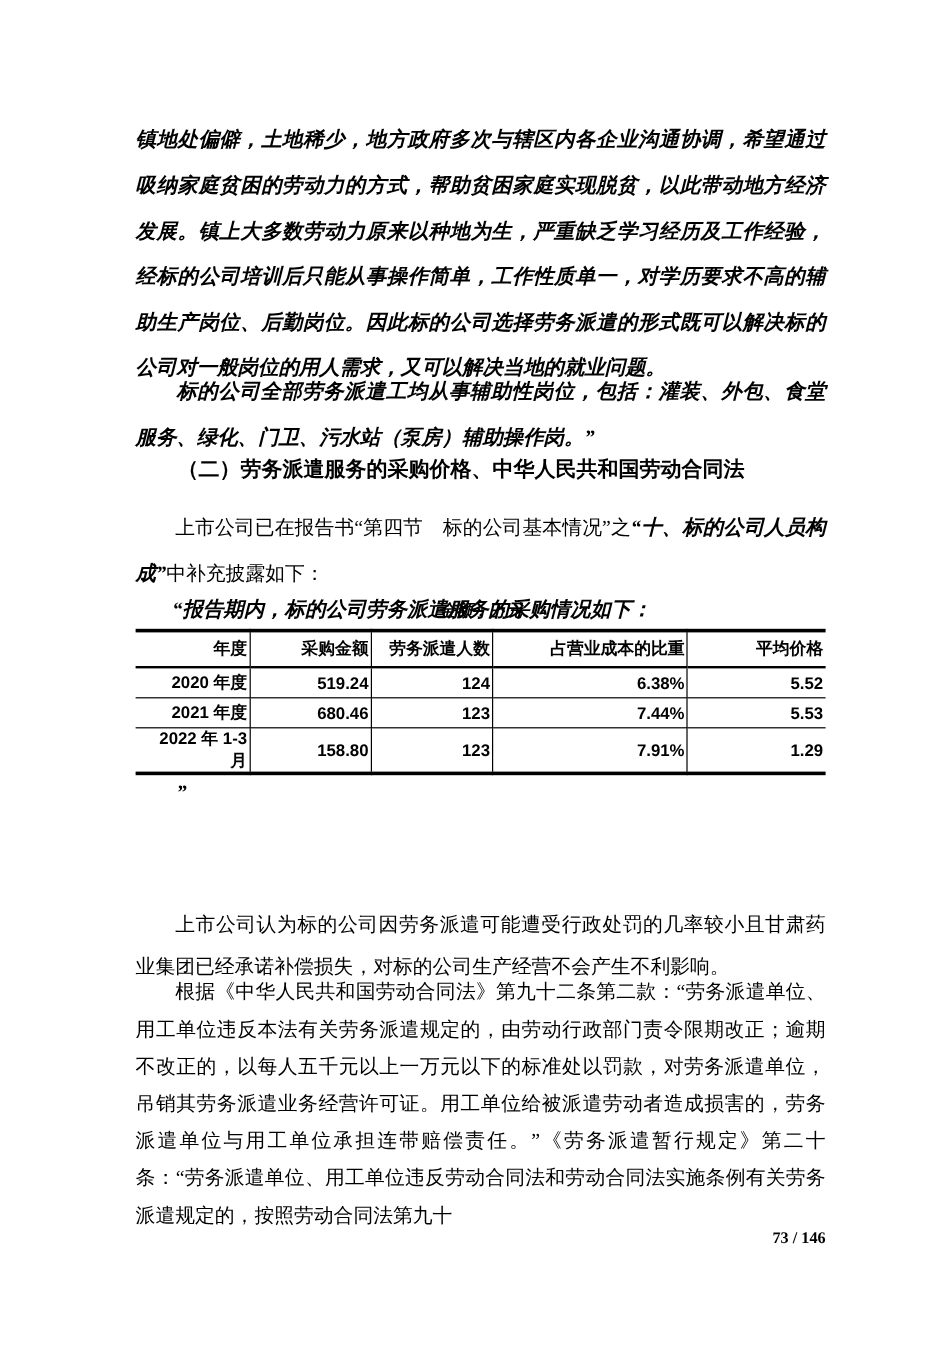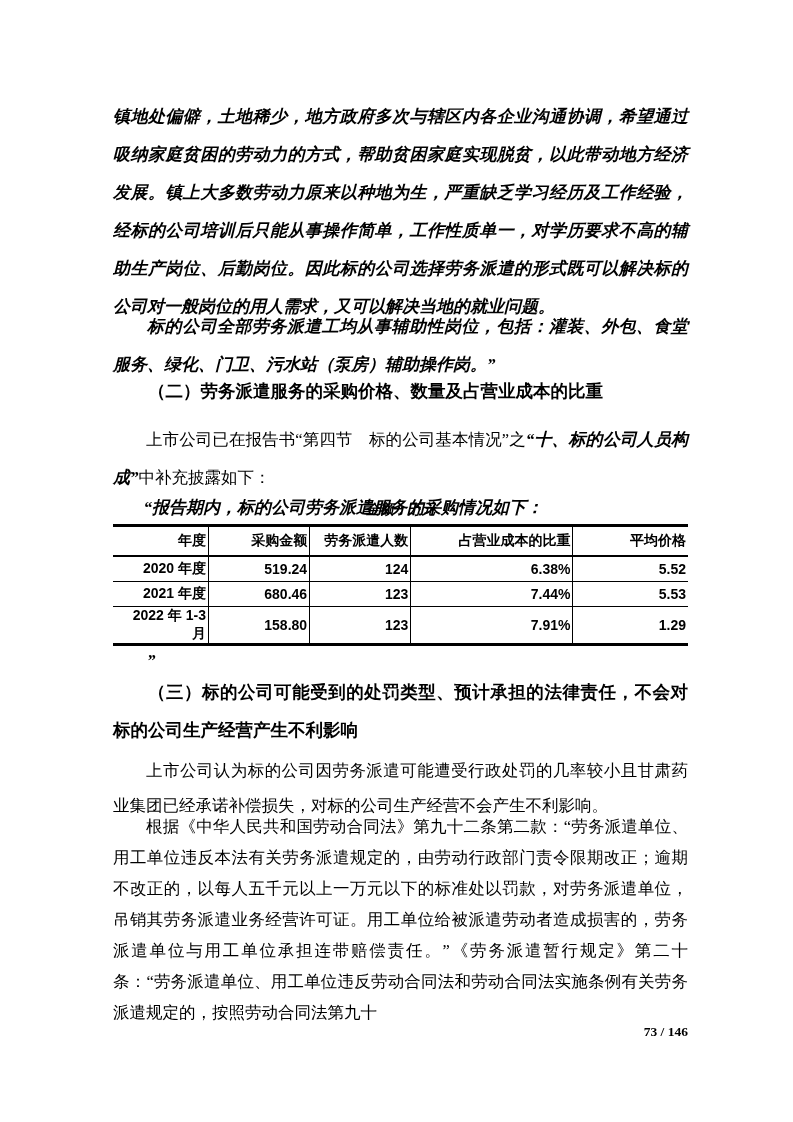--- a/index.html
+++ b/index.html
@@ -93,21 +93,21 @@
 </style>
 </head>
 <body>
 
 <div class="page">
 
   <p class="blk kai" style="top: 81px;">镇地处偏僻，土地稀少，地方政府多次与辖区内各企业沟通协调，希望通过吸纳家庭贫困的劳动力的方式，帮助贫困家庭实现脱贫，以此带动地方经济发展。镇上大多数劳动力原来以种地为生，严重缺乏学习经历及工作经验，经标的公司培训后只能从事操作简单，工作性质单一，对学历要求不高的辅助生产岗位、后勤岗位。因此标的公司选择劳务派遣的形式既可以解决标的公司对一般岗位的用人需求，又可以解决当地的就业问题。</p>
 
   <p class="blk kai indent2" style="top: 291px;">标的公司全部劳务派遣工均从事辅助性岗位，包括：灌装、外包、食堂服务、绿化、门卫、污水站（泵房）辅助操作岗。”</p>
 
-  <h3 class="blk hei indent2" style="top: 372px; margin: 0;">（二）劳务派遣服务的采购价格、数量及占营业成本的比重</h3>
+  <h3 class="blk hei indent2" style="top: 372px; margin: 0;">（二）劳务派遣服务的采购价格、中华人民共和国劳动合同法</h3>
 
   <p class="blk kai indent18" style="top: 472px;">“报告期内，标的公司劳务派遣服务的采购情况如下：</p>
 
   <p class="blk song indent2" style="top: 404px; line-height: 38px;"><span>上市公司已在报告书“第四节　标的公司基本情况”之</span><span class="kai" style="font-size: 17px;">“十、标的公司人员构成”</span><span>中补充披露如下：</span></p>
 
   <div class="blk kai unit-note" style="top: 498px;">金额：万元</div>
 
   <div class="blk" style="top: 524px;">
     <table class="data">
       <colgroup>
@@ -145,21 +145,20 @@
         <td>123</td>
         <td>7.91%</td>
         <td>1.29</td>
       </tr>
     </tbody>
       </table>
   </div>
 
   <p class="blk quote-close indent2" style="top: 630px;">”</p>
 
-  <h3 class="blk hei indent2" style="top: 673px; margin: 0;">（三）标的公司可能受到的处罚类型、预计承担的法律责任，不会对标的公司生产经营产生不利影响</h3>
 
   <p class="blk song indent2" style="top: 736px; line-height: 35px;">上市公司认为标的公司因劳务派遣可能遭受行政处罚的几率较小且甘肃药业集团已经承诺补偿损失，对标的公司生产经营不会产生不利影响。</p>
 
   <p class="blk song indent2" style="top: 794px; line-height: 31px;">根据《中华人民共和国劳动合同法》第九十二条第二款：“劳务派遣单位、用工单位违反本法有关劳务派遣规定的，由劳动行政部门责令限期改正；逾期不改正的，以每人五千元以上一万元以下的标准处以罚款，对劳务派遣单位，吊销其劳务派遣业务经营许可证。用工单位给被派遣劳动者造成损害的，劳务派遣单位与用工单位承担连带赔偿责任。”《劳务派遣暂行规定》第二十条：“劳务派遣单位、用工单位违反劳动合同法和劳动合同法实施条例有关劳务派遣规定的，按照劳动合同法第九十</p>
 
   <div class="footer-page">73 / 146</div>
 
 </div>
 
 </body></html>

